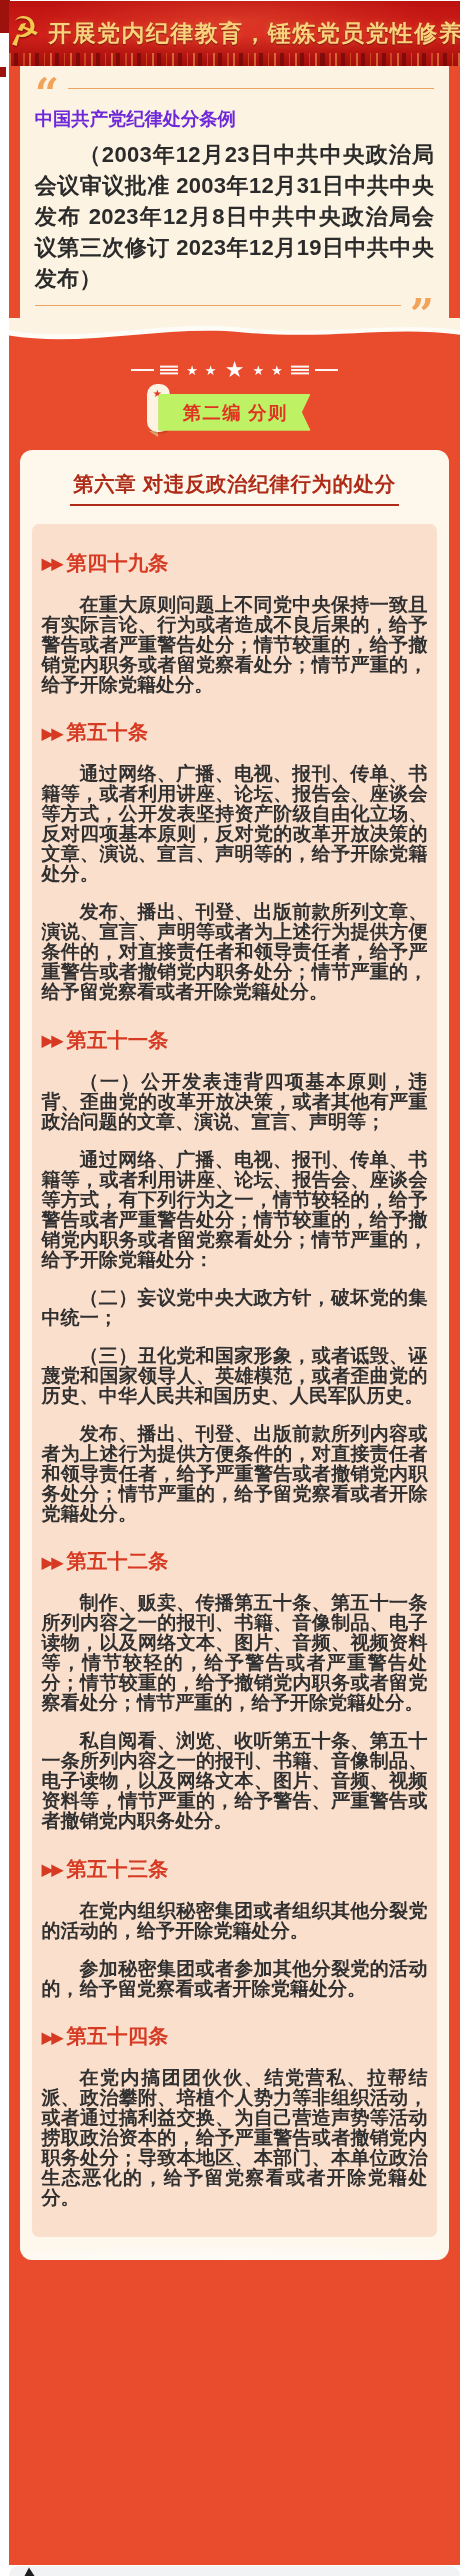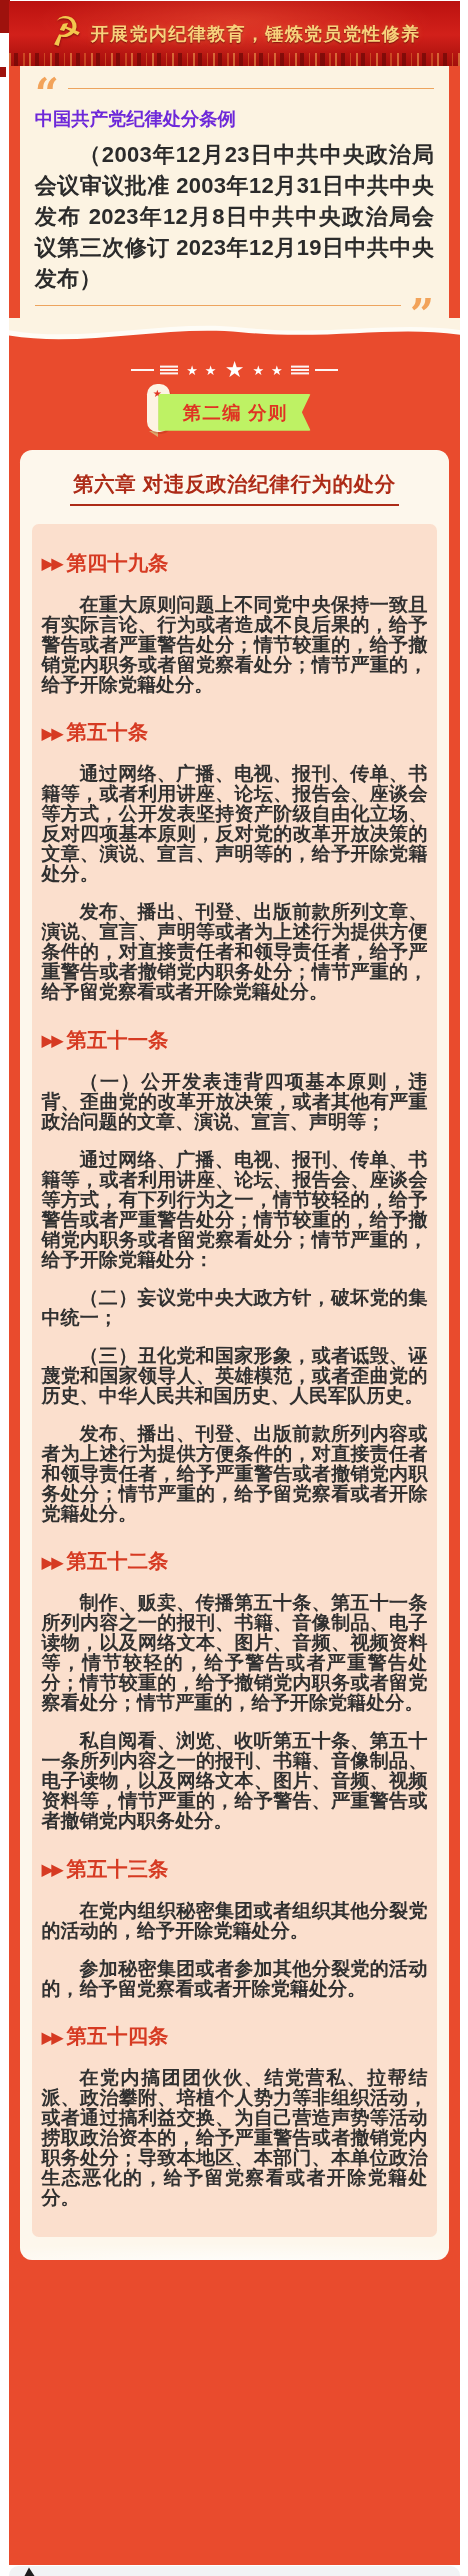--- a/index.html
+++ b/index.html
@@ -25,21 +25,21 @@
     background:
       radial-gradient(ellipse at 50% 30%, rgba(255,110,70,.35), transparent 62%),
       linear-gradient(180deg,#bb1210 0%,#d2201a 52%,#a30e0b 100%);
     display:flex; align-items:center; justify-content:center;
   }
   .emblem {
     font-size:38px; line-height:38px; color:#f3c64e; margin:-5.4px 8.2px 0 0;
     transform:rotate(-14deg); text-shadow:0 1.4px 2px rgba(70,0,0,.55);
   }
   .banner-title {
-    color:#f8d27c; font-size:18px; font-weight:900; letter-spacing:1.4px; white-space:nowrap;
+    color:#f8d27c; font-size:23px; font-weight:900; letter-spacing:1.4px; white-space:nowrap;
     text-shadow:0 1.4px 1.4px rgba(80,0,0,.65), 0 0 6.8px rgba(255,200,100,.25);
   }
   .skyline {
     position:absolute; left:0; right:0; bottom:0; height:13.6px; opacity:.85;
     background:
       repeating-linear-gradient(90deg,
         rgba(255,195,95,.55) 0 2px, rgba(120,10,8,0) 2px 5.4px,
         rgba(110,8,6,.85) 5.4px 9.5px, rgba(120,10,8,0) 9.5px 14.3px,
         rgba(255,170,70,.4) 14.3px 15.6px, rgba(120,10,8,0) 15.6px 20.4px);
   }

